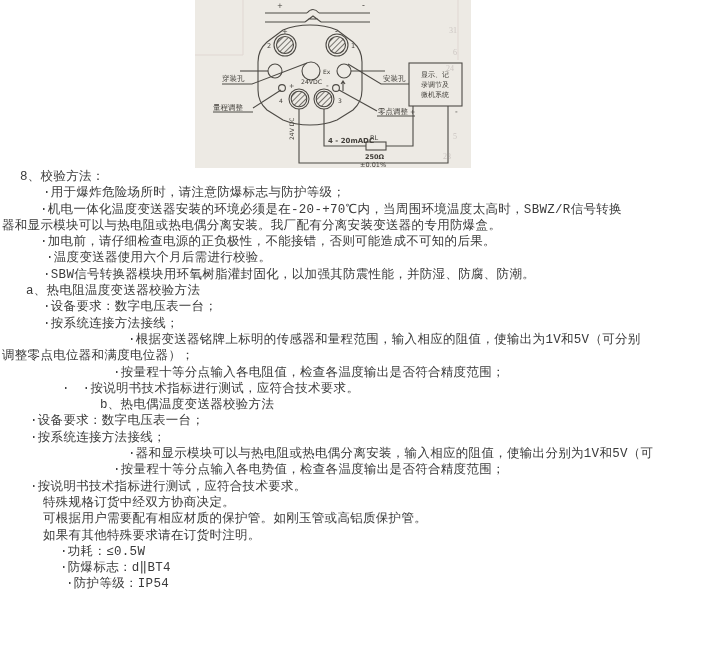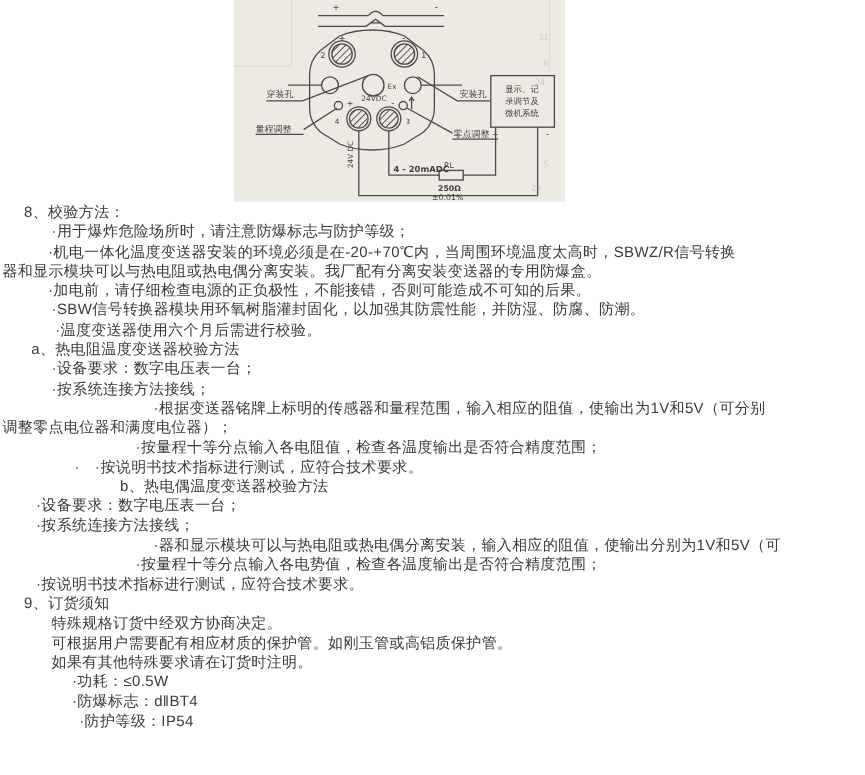--- a/index.html
+++ b/index.html
@@ -7,21 +7,21 @@
        font-family:"Liberation Sans","DejaVu Sans",sans-serif;}
   
   .scan{position:absolute;left:195px;top:0;width:276px;height:168px;
         background:#edeae4;}
   .scan svg{display:block;}
   .bleed{position:absolute;color:rgba(150,140,140,0.38);font-size:8px;
          font-family:Liberation Serif, serif;margin-top:12px;}
   
   .doc{position:absolute;left:0;top:169px;width:721px;color:#3a3a3a;
        font-size:12.5px;line-height:16.3px;letter-spacing:0.3px;
-       font-family:Liberation Sans, sans-serif;}
+       font-family:Liberation Mono, monospace;}
   .ln{white-space:nowrap;}
 </style>
 </head>
 <body>
 
 <div class="scan">
   <svg width="276" height="168" viewBox="0 0 276 168" font-family="DejaVu Sans, Liberation Sans, sans-serif">
     <defs>
       <pattern id="hatch" width="4" height="4" patternUnits="userSpaceOnUse" patternTransform="rotate(45)">
         <line x1="0" y1="0" x2="0" y2="4" stroke="#55524d" stroke-width="1.6"></line>
@@ -116,35 +116,34 @@
   <span class="bleed" style="left:258px;top:120px">5</span>
   <span class="bleed" style="left:248px;top:140px">23</span>
 </div>
 
 <div class="doc">
   <div class="ln" style="margin-left:20px">8、校验方法：</div>
   <div class="ln" style="margin-left:43px">·用于爆炸危险场所时，请注意防爆标志与防护等级；</div>
   <div class="ln" style="margin-left:40px">·机电一体化温度变送器安装的环境必须是在-20-+70℃内，当周围环境温度太高时，SBWZ/R信号转换</div>
   <div class="ln" style="margin-left:2px">器和显示模块可以与热电阻或热电偶分离安装。我厂配有分离安装变送器的专用防爆盒。</div>
   <div class="ln" style="margin-left:40px">·加电前，请仔细检查电源的正负极性，不能接错，否则可能造成不可知的后果。</div>
+  <div class="ln" style="margin-left:46px">·温度变送器使用六个月后需进行校验。</div>
   <div class="ln" style="margin-left:43px">·SBW信号转换器模块用环氧树脂灌封固化，以加强其防震性能，并防湿、防腐、防潮。</div>
-  <div class="ln" style="margin-left:46px">·温度变送器使用六个月后需进行校验。</div>
   <div class="ln" style="margin-left:26px">a、热电阻温度变送器校验方法</div>
   <div class="ln" style="margin-left:43px">·设备要求：数字电压表一台；</div>
   <div class="ln" style="margin-left:43px">·按系统连接方法接线；</div>
   <div class="ln" style="margin-left:128px">·根据变送器铭牌上标明的传感器和量程范围，输入相应的阻值，使输出为1V和5V（可分别</div>
   <div class="ln" style="margin-left:2px">调整零点电位器和满度电位器）；</div>
   <div class="ln" style="margin-left:113px">·按量程十等分点输入各电阻值，检查各温度输出是否符合精度范围；</div>
   <div class="ln" style="margin-left:62px">·　·按说明书技术指标进行测试，应符合技术要求。</div>
   <div class="ln" style="margin-left:100px">b、热电偶温度变送器校验方法</div>
   <div class="ln" style="margin-left:30px">·设备要求：数字电压表一台；</div>
   <div class="ln" style="margin-left:30px">·按系统连接方法接线；</div>
   <div class="ln" style="margin-left:128px">·器和显示模块可以与热电阻或热电偶分离安装，输入相应的阻值，使输出分别为1V和5V（可</div>
   <div class="ln" style="margin-left:113px">·按量程十等分点输入各电势值，检查各温度输出是否符合精度范围；</div>
   <div class="ln" style="margin-left:30px">·按说明书技术指标进行测试，应符合技术要求。</div>
-  <div class="ln" style="margin-left:20px">9、订货须知</div>
   <div class="ln" style="margin-left:43px">特殊规格订货中经双方协商决定。</div>
   <div class="ln" style="margin-left:43px">可根据用户需要配有相应材质的保护管。如刚玉管或高铝质保护管。</div>
   <div class="ln" style="margin-left:43px">如果有其他特殊要求请在订货时注明。</div>
   <div class="ln" style="margin-left:60px">·功耗：≤0.5W</div>
   <div class="ln" style="margin-left:60px">·防爆标志：d‖BT4</div>
   <div class="ln" style="margin-left:66px">·防护等级：IP54</div>
 </div>
 
 </body></html>

